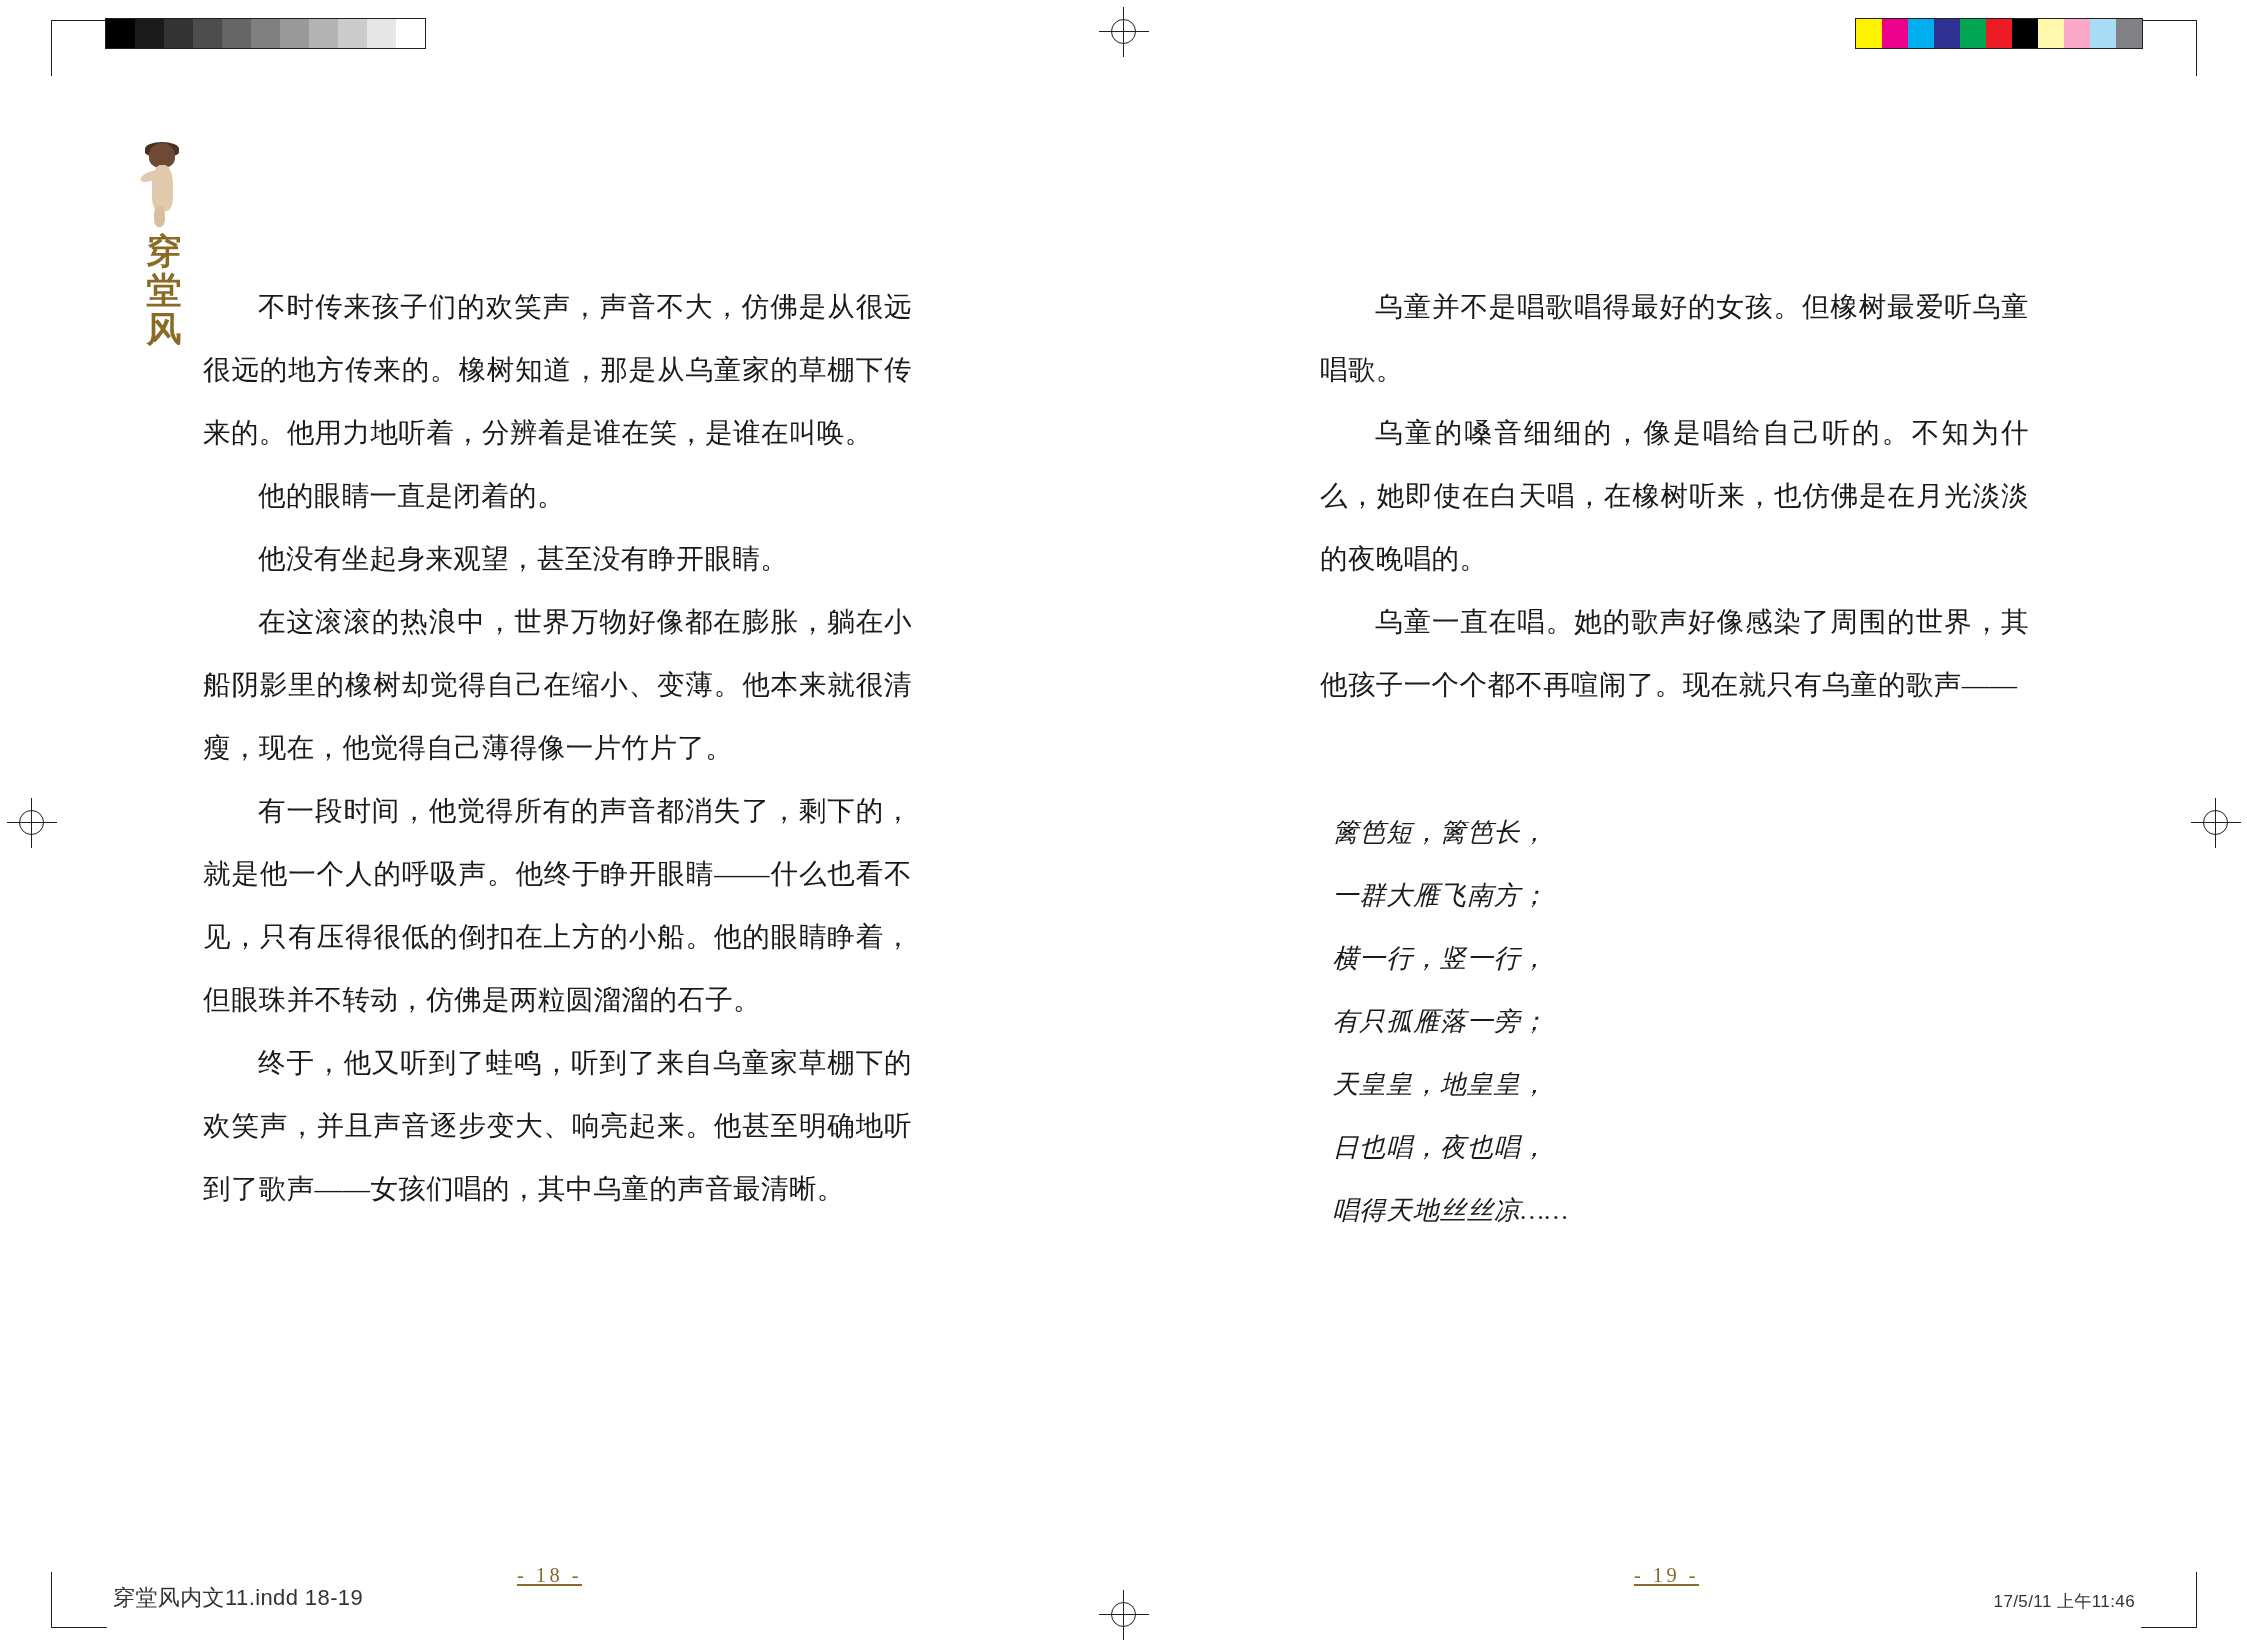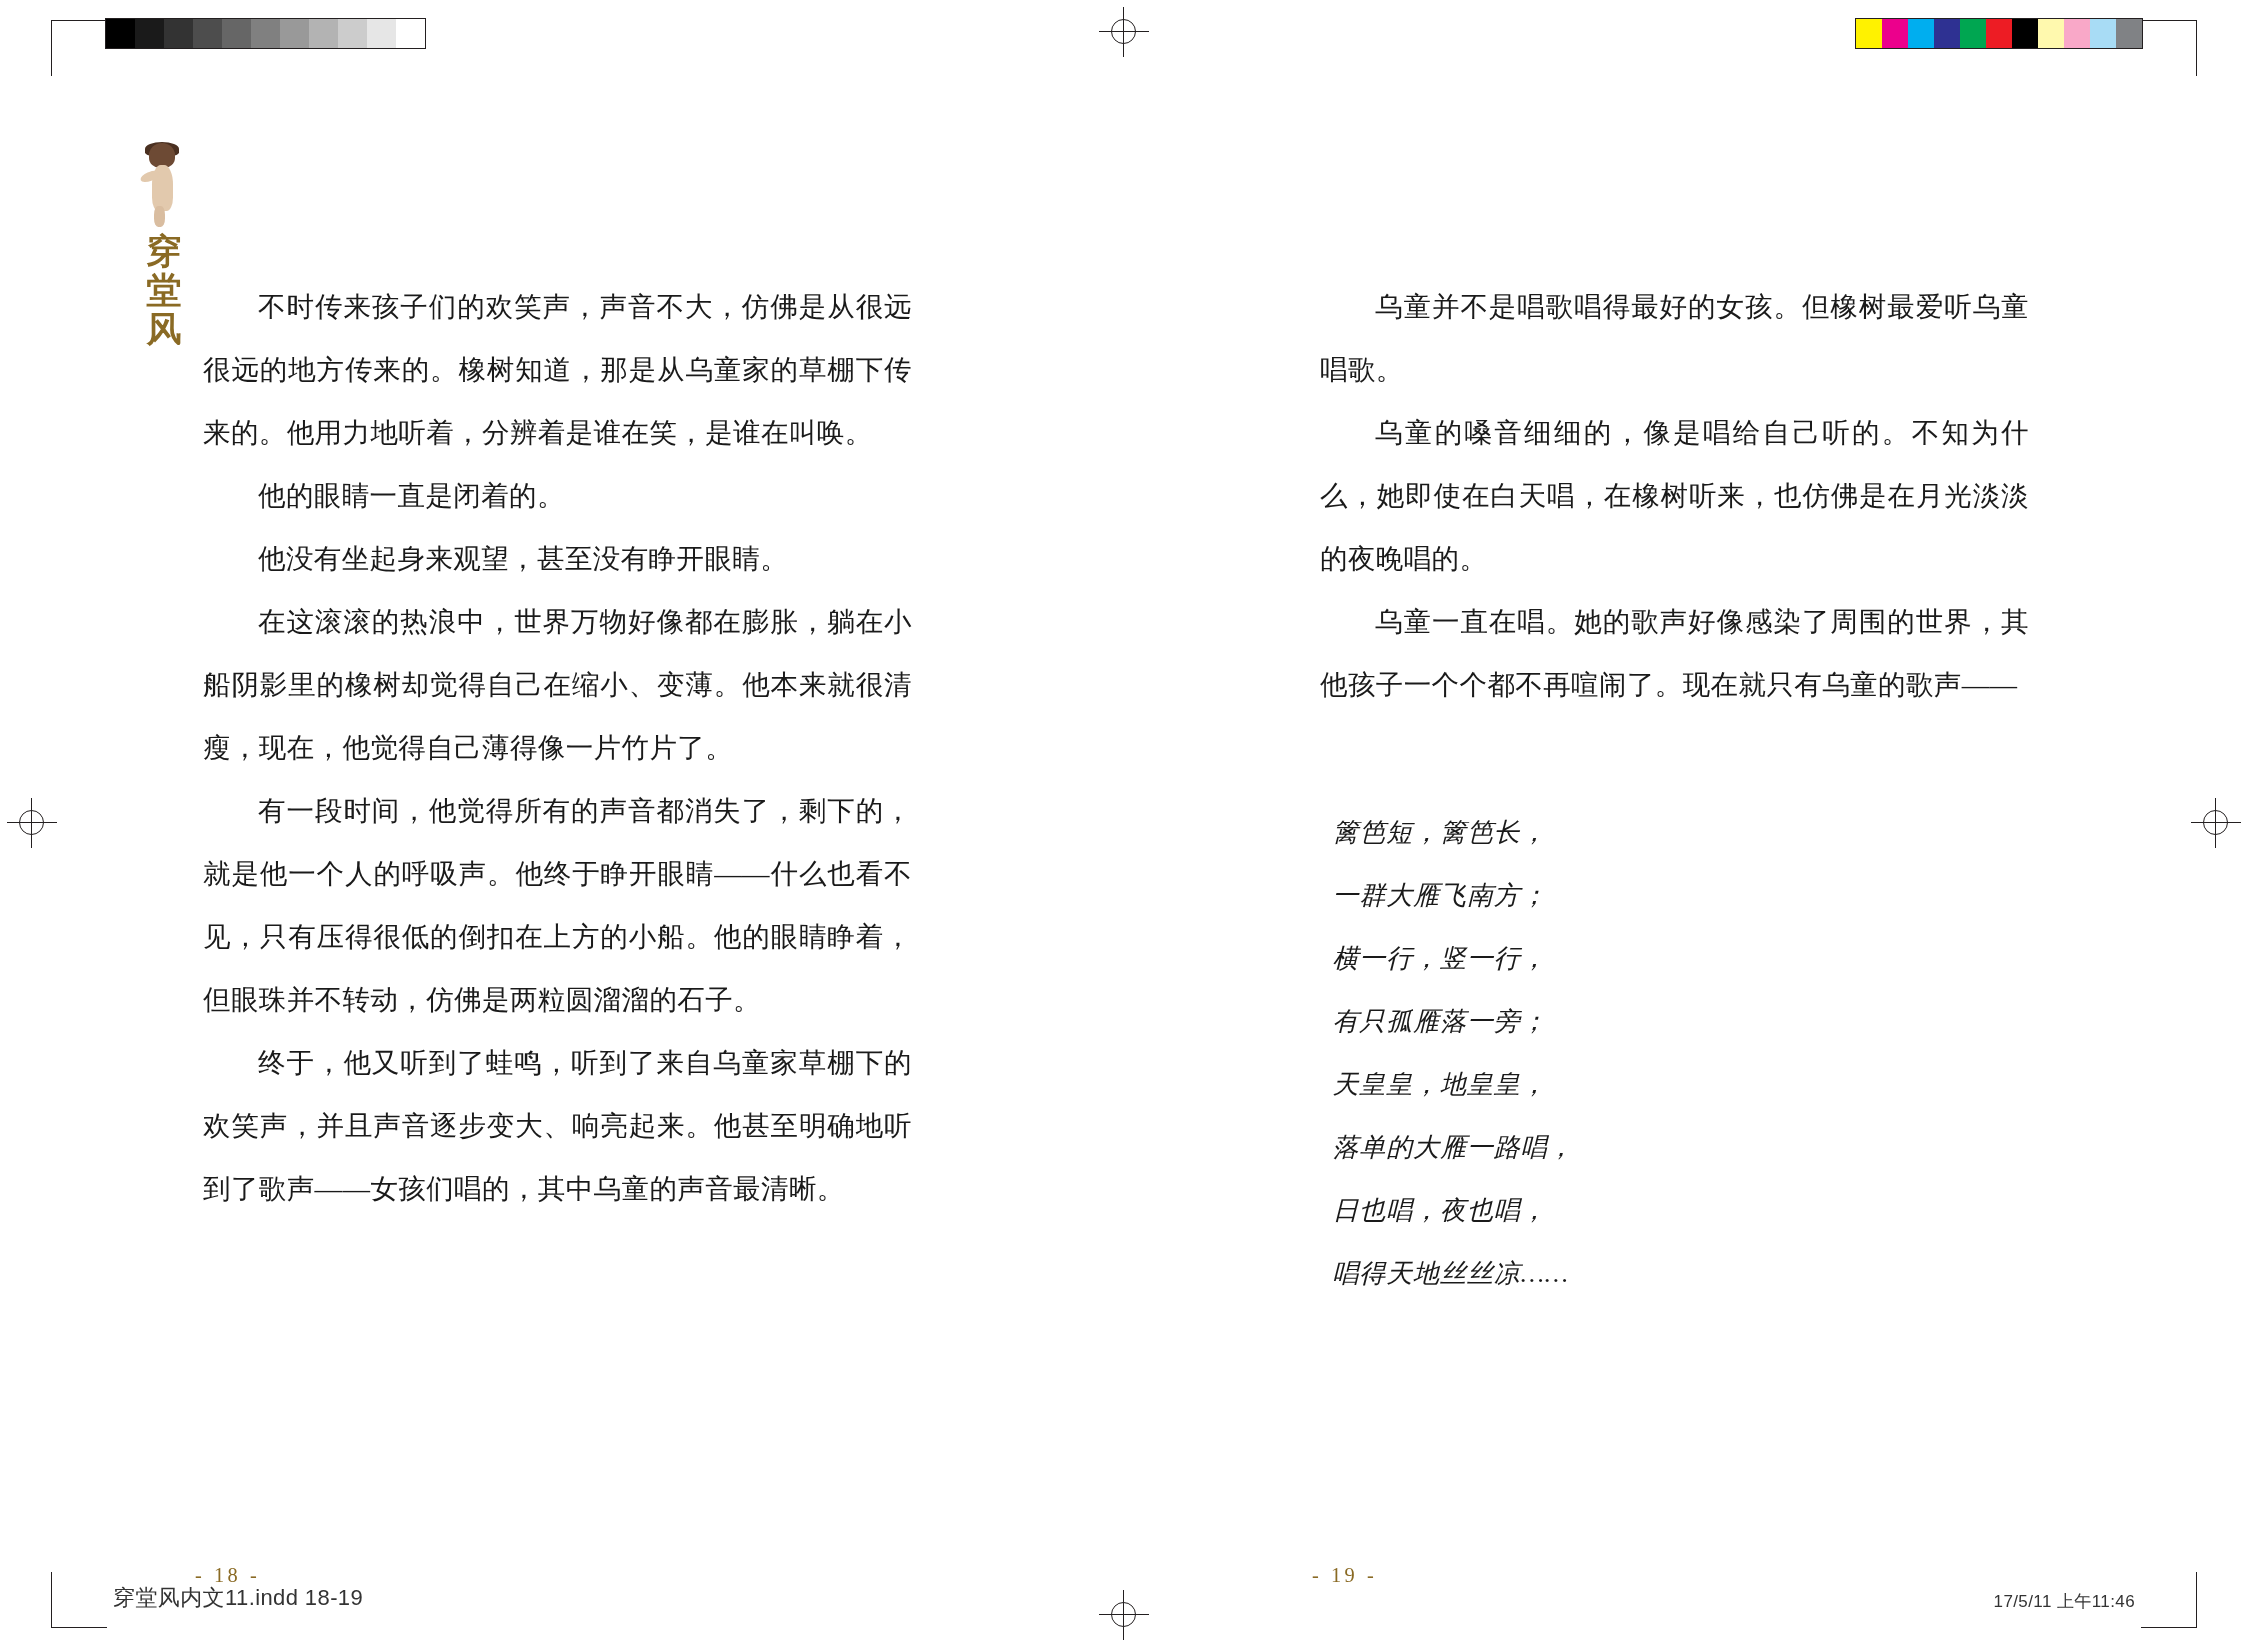--- a/index.html
+++ b/index.html
@@ -189,24 +189,25 @@
     line-height: 63px;
     color: #1a1a1a;
     padding-left: 12.4px;
   }
   .poem div { letter-spacing: 0.9px; }
 
   .folio {
     position: absolute;
     bottom: -89px;
     width: 709px;
-    text-align: left;
+    text-align: center;
     font-size: 20.4px;
     color: #8a6a24;
     letter-spacing: 3.5px;
+    text-decoration: underline;
   }
 
   .footer-left {
     position: absolute;
     left: 113px;
     bottom: 34px;
     font-size: 22px;
     color: #333;
     font-family: "Liberation Sans", sans-serif;
     letter-spacing: 0.4px;
@@ -315,21 +316,20 @@
       <p class="para">乌童并不是唱歌唱得最好的女孩。但橡树最爱听乌童唱歌。</p>
       <p class="para">乌童的嗓音细细的，像是唱给自己听的。不知为什么，她即使在白天唱，在橡树听来，也仿佛是在月光淡淡的夜晚唱的。</p>
       <p class="para">乌童一直在唱。她的歌声好像感染了周围的世界，其他孩子一个个都不再喧闹了。现在就只有乌童的歌声——</p>
 
       <div class="poem">
         <div>篱笆短，篱笆长，</div>
         <div>一群大雁飞南方；</div>
         <div>横一行，竖一行，</div>
         <div>有只孤雁落一旁；</div>
         <div>天皇皇，地皇皇，</div>
-        <div>落单的大雁一路唱，</div>
         <div>日也唱，夜也唱，</div>
         <div>唱得天地丝丝凉……</div>
       </div>
     </div>
 
     <div class="folio">- 19 -</div>
   </div>
 </div>
 
 <div class="footer-left">穿堂风内文11.indd   18-19</div>

